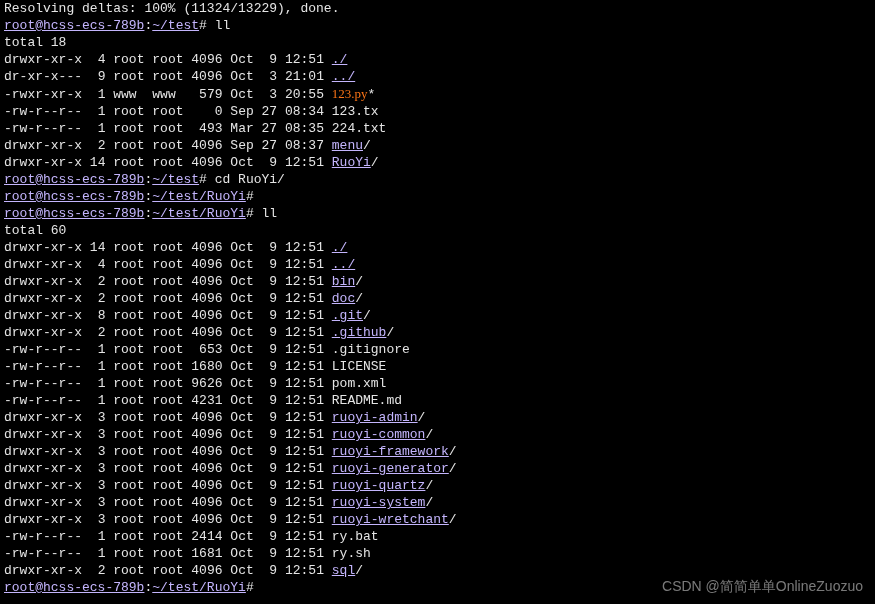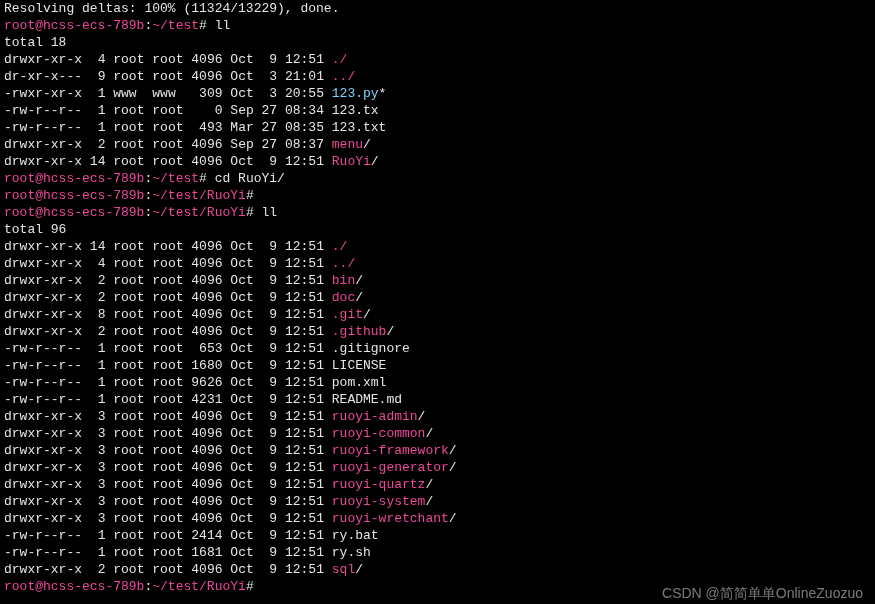--- a/index.html
+++ b/index.html
@@ -15,49 +15,49 @@
     margin: 0;
     padding: 0 4px;
     font-family: "Consolas", "Menlo", "Courier New", monospace;
     font-size: 13px;
     line-height: 17px;
     color: #e5e5e5;
     white-space: pre;
     letter-spacing: 0;
   }
   .c-w { color: #e5e5e5; }      
-  .c-c { color: #ec4899; }      
-  .c-g { color: #7dd3fc; }
+  .c-c { color: #c4b5fd; text-decoration: underline; }      
+  .c-g { color: #f97316; font-family: Liberation Serif, serif; }
   .watermark {
     position: absolute;
     right: 12px;
-    bottom: 1px;
+    bottom: 8px;
     font-family: Arial, sans-serif;
     font-size: 14px;
     color: rgba(220,220,220,0.55);
     pointer-events: none;
   }
 </style>
 </head>
 <body>
 
 <pre class="term" id="terminal"><span class="c-w">Resolving deltas: 100% (11324/13229), done.</span>
 <span class="c-c">root@hcss-ecs-789b</span><span class="c-w">:</span><span class="c-c">~/test</span><span class="c-w"># </span><span class="c-w">ll</span>
 <span class="c-w">total 18</span>
 <span class="c-w">drwxr-xr-x</span> <span class="c-w"> 4</span> <span class="c-w">root</span> <span class="c-w">root</span> <span class="c-w">4096</span> <span class="c-w">Oct  9 12:51</span> <span class="c-c">./</span><span class="c-w"></span>
 <span class="c-w">dr-xr-x---</span> <span class="c-w"> 9</span> <span class="c-w">root</span> <span class="c-w">root</span> <span class="c-w">4096</span> <span class="c-w">Oct  3 21:01</span> <span class="c-c">../</span><span class="c-w"></span>
-<span class="c-w">-rwxr-xr-x</span> <span class="c-w"> 1</span> <span class="c-w">www </span> <span class="c-w">www </span> <span class="c-w"> 309</span> <span class="c-w">Oct  3 20:55</span> <span class="c-g">123.py</span><span class="c-w">*</span>
+<span class="c-w">-rwxr-xr-x</span> <span class="c-w"> 1</span> <span class="c-w">www </span> <span class="c-w">www </span> <span class="c-w"> 579</span> <span class="c-w">Oct  3 20:55</span> <span class="c-g">123.py</span><span class="c-w">*</span>
 <span class="c-w">-rw-r--r--</span> <span class="c-w"> 1</span> <span class="c-w">root</span> <span class="c-w">root</span> <span class="c-w">   0</span> <span class="c-w">Sep 27 08:34</span> <span class="c-w">123.tx</span><span class="c-w"></span>
-<span class="c-w">-rw-r--r--</span> <span class="c-w"> 1</span> <span class="c-w">root</span> <span class="c-w">root</span> <span class="c-w"> 493</span> <span class="c-w">Mar 27 08:35</span> <span class="c-w">123.txt</span><span class="c-w"></span>
+<span class="c-w">-rw-r--r--</span> <span class="c-w"> 1</span> <span class="c-w">root</span> <span class="c-w">root</span> <span class="c-w"> 493</span> <span class="c-w">Mar 27 08:35</span> <span class="c-w">224.txt</span><span class="c-w"></span>
 <span class="c-w">drwxr-xr-x</span> <span class="c-w"> 2</span> <span class="c-w">root</span> <span class="c-w">root</span> <span class="c-w">4096</span> <span class="c-w">Sep 27 08:37</span> <span class="c-c">menu</span><span class="c-w">/</span>
 <span class="c-w">drwxr-xr-x</span> <span class="c-w">14</span> <span class="c-w">root</span> <span class="c-w">root</span> <span class="c-w">4096</span> <span class="c-w">Oct  9 12:51</span> <span class="c-c">RuoYi</span><span class="c-w">/</span>
 <span class="c-c">root@hcss-ecs-789b</span><span class="c-w">:</span><span class="c-c">~/test</span><span class="c-w"># </span><span class="c-w">cd RuoYi/</span>
 <span class="c-c">root@hcss-ecs-789b</span><span class="c-w">:</span><span class="c-c">~/test/RuoYi</span><span class="c-w"># </span><span class="c-w"></span>
 <span class="c-c">root@hcss-ecs-789b</span><span class="c-w">:</span><span class="c-c">~/test/RuoYi</span><span class="c-w"># </span><span class="c-w">ll</span>
-<span class="c-w">total 96</span>
+<span class="c-w">total 60</span>
 <span class="c-w">drwxr-xr-x</span> <span class="c-w">14</span> <span class="c-w">root</span> <span class="c-w">root</span> <span class="c-w">4096</span> <span class="c-w">Oct  9 12:51</span> <span class="c-c">./</span><span class="c-w"></span>
 <span class="c-w">drwxr-xr-x</span> <span class="c-w"> 4</span> <span class="c-w">root</span> <span class="c-w">root</span> <span class="c-w">4096</span> <span class="c-w">Oct  9 12:51</span> <span class="c-c">../</span><span class="c-w"></span>
 <span class="c-w">drwxr-xr-x</span> <span class="c-w"> 2</span> <span class="c-w">root</span> <span class="c-w">root</span> <span class="c-w">4096</span> <span class="c-w">Oct  9 12:51</span> <span class="c-c">bin</span><span class="c-w">/</span>
 <span class="c-w">drwxr-xr-x</span> <span class="c-w"> 2</span> <span class="c-w">root</span> <span class="c-w">root</span> <span class="c-w">4096</span> <span class="c-w">Oct  9 12:51</span> <span class="c-c">doc</span><span class="c-w">/</span>
 <span class="c-w">drwxr-xr-x</span> <span class="c-w"> 8</span> <span class="c-w">root</span> <span class="c-w">root</span> <span class="c-w">4096</span> <span class="c-w">Oct  9 12:51</span> <span class="c-c">.git</span><span class="c-w">/</span>
 <span class="c-w">drwxr-xr-x</span> <span class="c-w"> 2</span> <span class="c-w">root</span> <span class="c-w">root</span> <span class="c-w">4096</span> <span class="c-w">Oct  9 12:51</span> <span class="c-c">.github</span><span class="c-w">/</span>
 <span class="c-w">-rw-r--r--</span> <span class="c-w"> 1</span> <span class="c-w">root</span> <span class="c-w">root</span> <span class="c-w"> 653</span> <span class="c-w">Oct  9 12:51</span> <span class="c-w">.gitignore</span><span class="c-w"></span>
 <span class="c-w">-rw-r--r--</span> <span class="c-w"> 1</span> <span class="c-w">root</span> <span class="c-w">root</span> <span class="c-w">1680</span> <span class="c-w">Oct  9 12:51</span> <span class="c-w">LICENSE</span><span class="c-w"></span>
 <span class="c-w">-rw-r--r--</span> <span class="c-w"> 1</span> <span class="c-w">root</span> <span class="c-w">root</span> <span class="c-w">9626</span> <span class="c-w">Oct  9 12:51</span> <span class="c-w">pom.xml</span><span class="c-w"></span>
 <span class="c-w">-rw-r--r--</span> <span class="c-w"> 1</span> <span class="c-w">root</span> <span class="c-w">root</span> <span class="c-w">4231</span> <span class="c-w">Oct  9 12:51</span> <span class="c-w">README.md</span><span class="c-w"></span>

